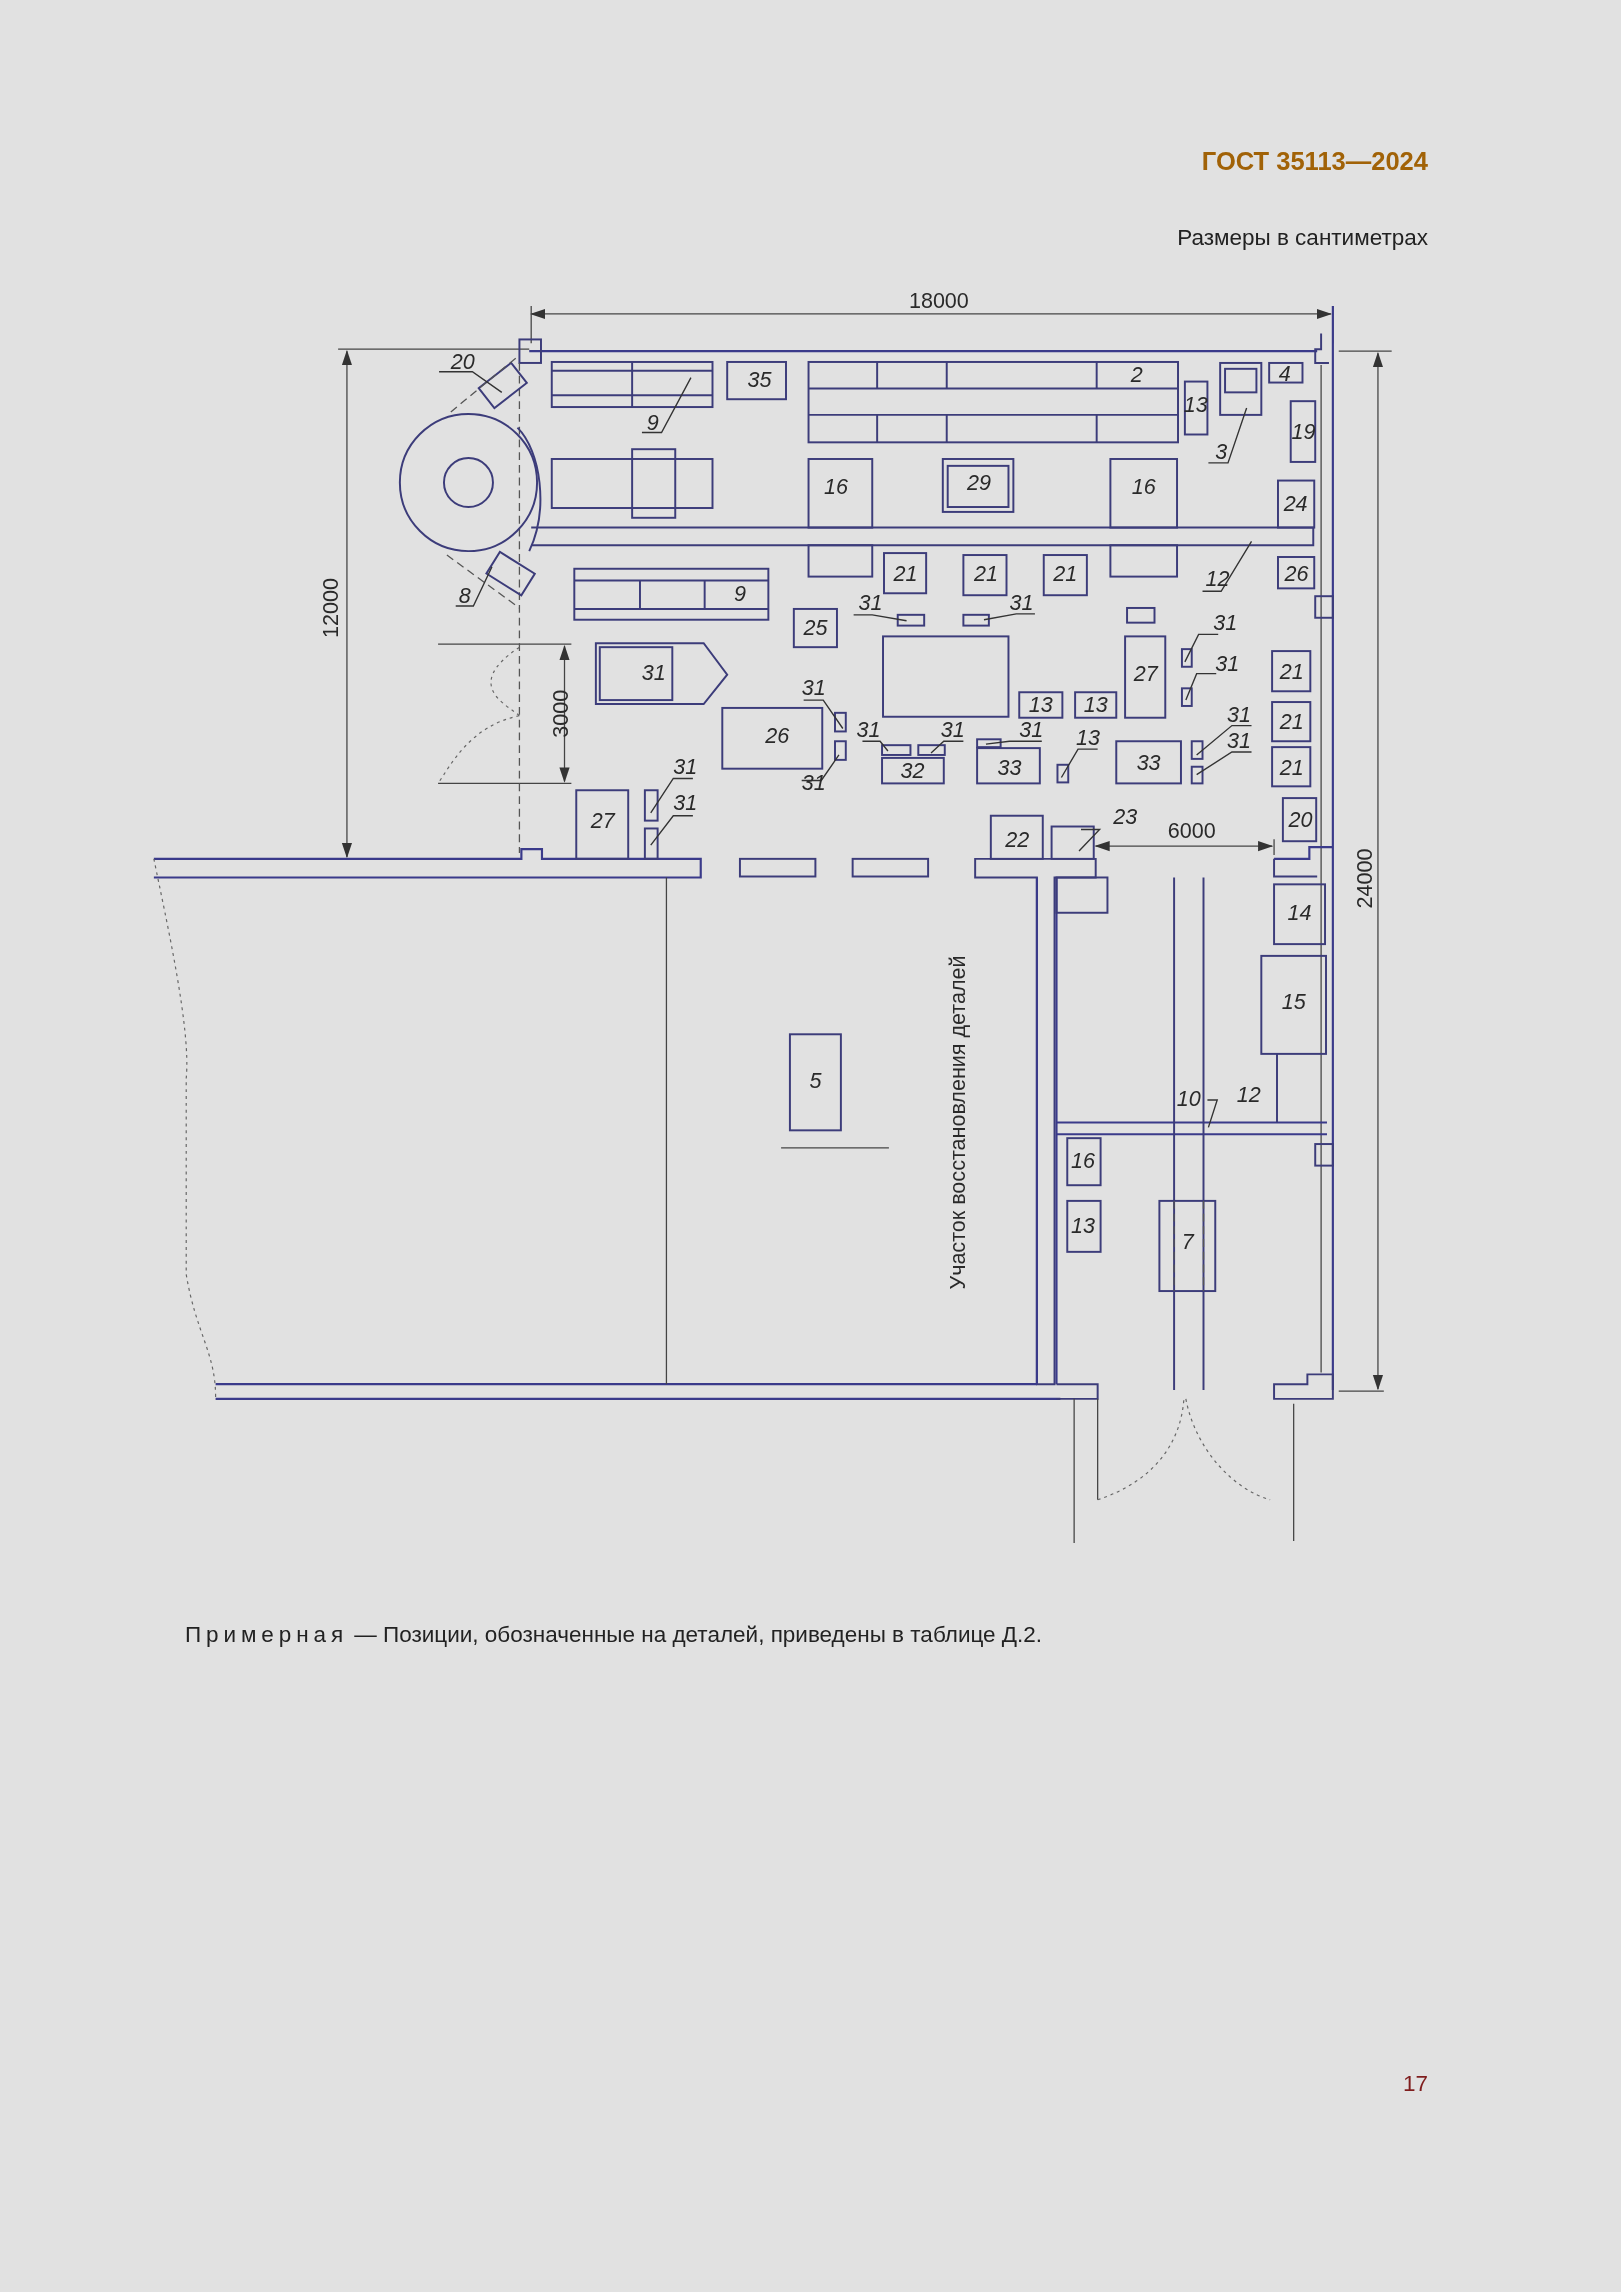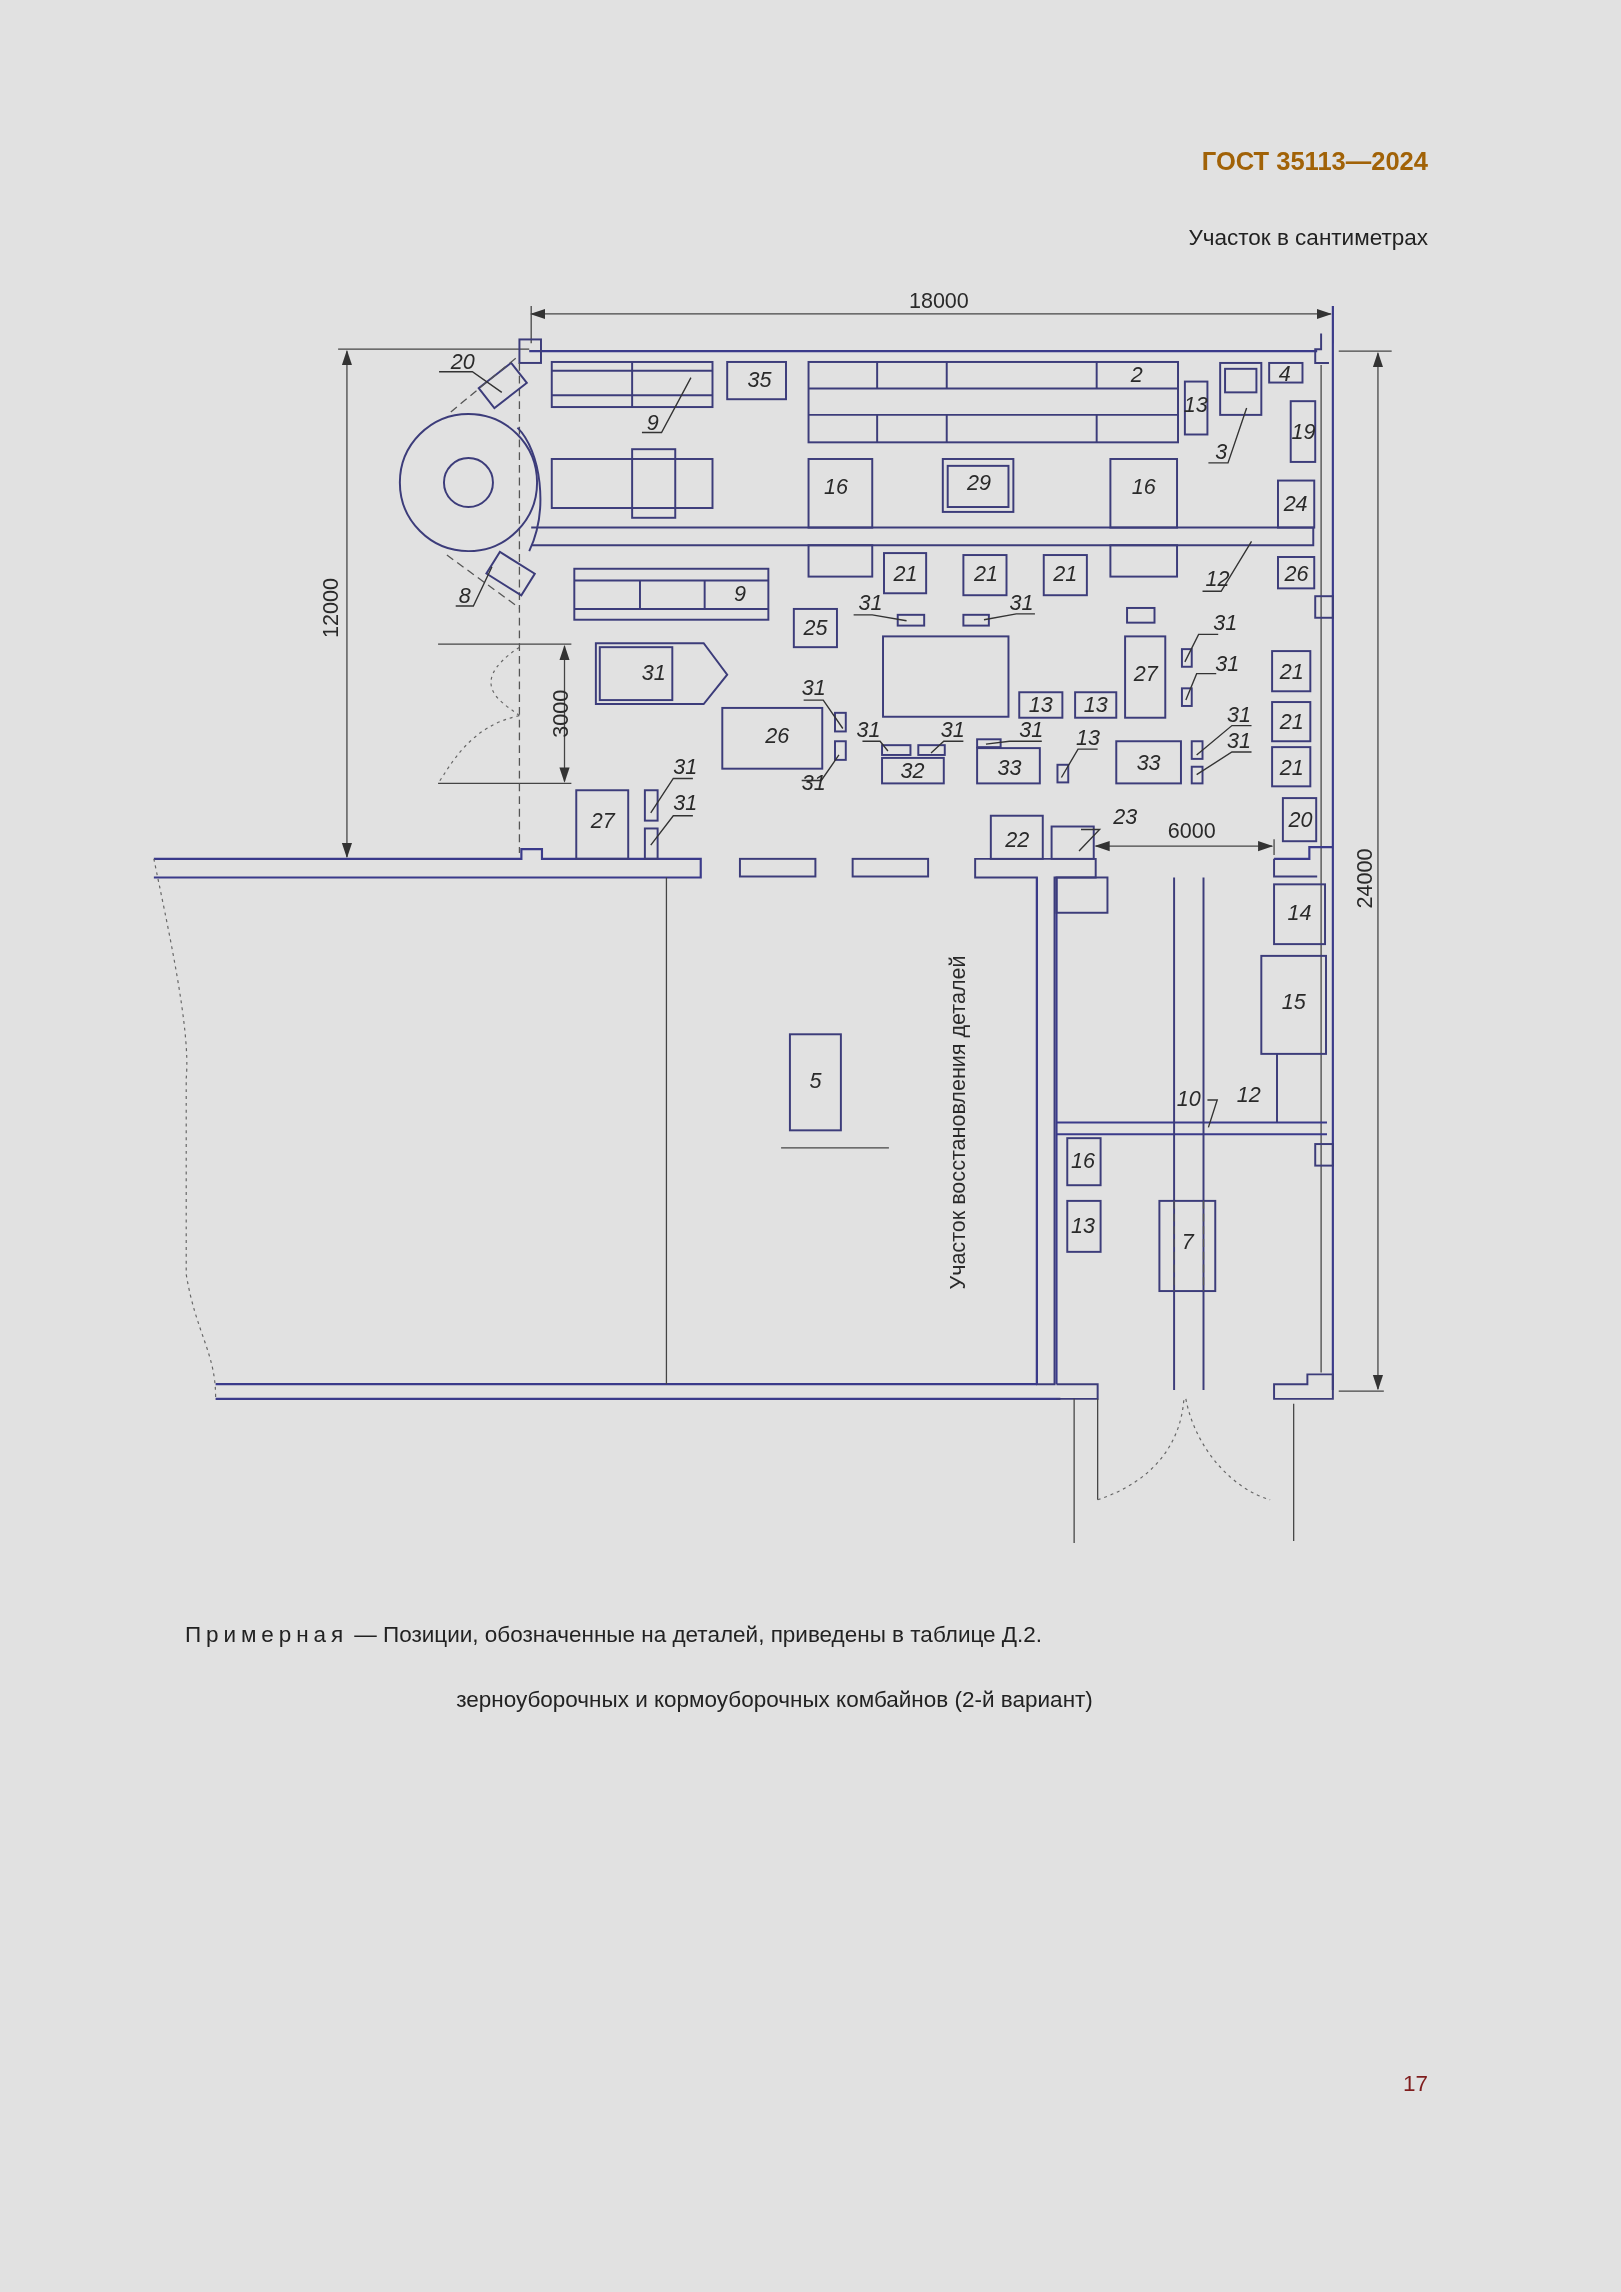--- a/index.html
+++ b/index.html
@@ -40,21 +40,21 @@
   .eq { fill: none; stroke: #3c3c7a; stroke-width: 2; }
   .thin { fill: none; stroke: #444; stroke-width: 1.3; }
   .dash { fill: none; stroke: #555; stroke-width: 1.3; stroke-dasharray: 8 5; }
   .dot { fill: none; stroke: #666; stroke-width: 1.2; stroke-dasharray: 3 4; }
   .lead { fill: none; stroke: #333; stroke-width: 1.4; }
 </style>
 </head>
 <body>
 
 <div class="std-code">ГОСТ 35113—2024</div>
-<div class="units">Участок в сантиметрах</div>
+<div class="units">Размеры в сантиметрах</div>
 
 <svg class="drawing" width="1621" height="2293" viewBox="0 0 1654 2339">
   <defs>
     <marker id="arr" markerWidth="12" markerHeight="10" refX="11" refY="5" orient="auto-start-reverse">
       <path d="M0,1 L12,5 L0,9 Z" fill="#333"></path>
     </marker>
   </defs>
 
   <g>
     <line class="thin" x1="542" y1="320" x2="1358" y2="320" marker-start="url(#arr)" marker-end="url(#arr)"></line>
@@ -340,17 +340,16 @@
     <text class="lbl" x="832" y="1110" text-anchor="middle">5</text>
     <text class="dim" x="985" y="1145" text-anchor="middle" transform="rotate(-90 985 1145)">Участок восстановления деталей</text>
   </g>
 </svg>
 
 <div class="note">
   <span class="spaced">Примерная</span><span> — Позиции, обозначенные на деталей, приведены в таблице Д.2.</span>
 </div>
 
 <div class="caption">
-  <div>зерноуборочных и кормоуборочных комбайнов (2-й вариант)</div>
 </div>
 
 <div class="page-num">17</div>
 
 
 </body></html>

